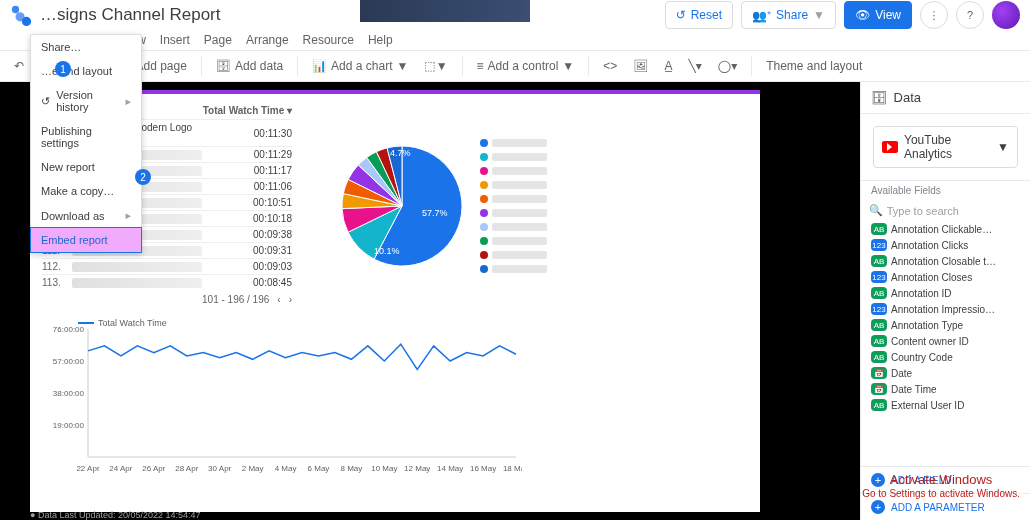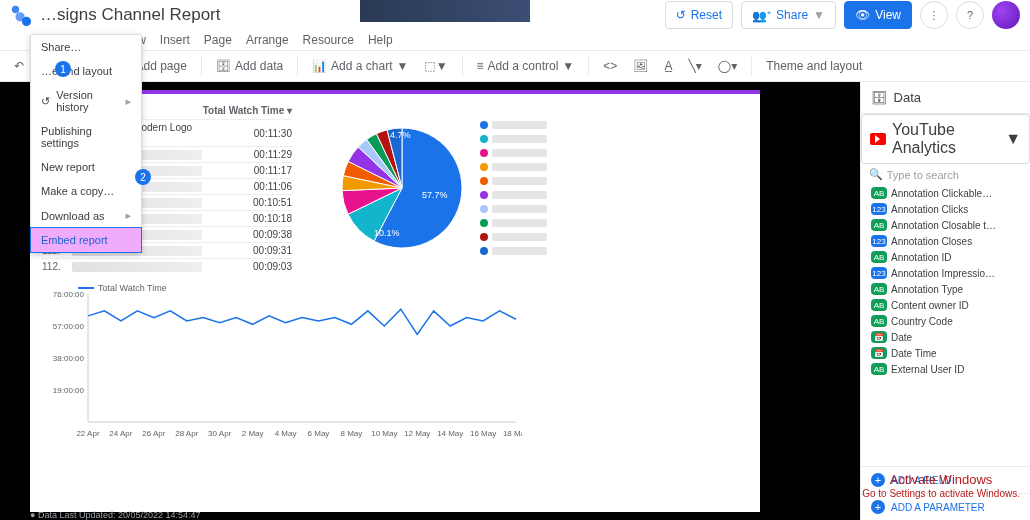--- a/index.html
+++ b/index.html
@@ -19,21 +19,21 @@
   .menubar .active{color:#202124}
   .toolbar{height:32px;border-top:1px solid #e8eaed;border-bottom:1px solid #e8eaed;display:flex;align-items:center;padding:0 8px;gap:4px;color:#5f6368;font-size:12px}
   .toolbar .sep{width:1px;height:20px;background:#e8eaed;margin:0 4px}
   .tool{display:flex;align-items:center;gap:4px;padding:0 6px;cursor:pointer;height:26px;border-radius:4px}
   
   .main{display:flex;height:calc(520px - 82px)}
   .canvas-wrap{flex:1;background:#000000;padding:8px 100px 8px 30px;overflow:hidden;position:relative}
   .canvas{width:100%;height:100%;background:#fff;border-top:4px solid #9334e6;padding:8px 12px 4px;position:relative;overflow:hidden}
   .datapanel{width:170px;border-left:1px solid #e8eaed;display:flex;flex-direction:column;background:#fff}
   .dp-head{display:flex;align-items:center;gap:6px;padding:8px 10px;border-bottom:1px solid #e8eaed;font-size:13px;color:#3c4043}
-  .dp-source{margin:0;display:flex;align-items:center;gap:6px;border:1px solid #dadce0;border-radius:4px;padding:6px 8px;font-size:16px}
+  .dp-source{margin:12px;display:flex;align-items:center;gap:6px;border:1px solid #dadce0;border-radius:4px;padding:6px 8px;font-size:12px}
   .dp-source .yt{width:16px;height:12px;background:#f00;border-radius:2px;position:relative}
   .dp-source .yt::after{content:"";position:absolute;left:5px;top:2px;border-left:5px solid #fff;border-top:4px solid transparent;border-bottom:4px solid transparent}
   .dp-drop{margin:4px 8px 8px;text-align:center;color:#80868b;font-size:10px}
   .dp-drop svg{width:22px;height:22px;margin-bottom:4px}
   .dp-fieldshead{padding:4px 10px;font-size:10px;color:#80868b;border-top:1px solid #e8eaed}
   .dp-search{margin:4px 8px;display:flex;align-items:center;gap:4px;color:#9aa0a6;font-size:11px}
   .dp-fields{flex:1;overflow:hidden;font-size:10px}
   .field{display:flex;align-items:center;gap:4px;padding:2px 10px;color:#3c4043;cursor:grab}
   .chip{width:16px;height:12px;border-radius:4px;font-size:8px;color:#fff;display:flex;align-items:center;justify-content:center}
   .chip.dim{background:#0f9d58}
@@ -236,21 +236,31 @@
               <div class="trow">
                 <span class="c1">111.</span>
                 <span class="c2"></span>
                 <span class="c3">00:09:31</span>
               </div>
               <div class="trow">
                 <span class="c1">112.</span>
                 <span class="c2"></span>
                 <span class="c3">00:09:03</span>
               </div>
+              <div class="trow">
+                <span class="c1">113.</span>
+                <span class="c2"></span>
+                <span class="c3">00:08:45</span>
+              </div>
             </div>
+          <div class="pager">
+            <span>101 - 196 / 196</span>
+            <span>‹</span>
+            <span>›</span>
+          </div>
         </div>
 
         <div class="pie-wrap">
           <svg id="pie" width="140" height="140" viewBox="-70 -70 140 140">
               <path d="M0 0 L3.67394039744206e-15 -60 A60 60 0 1 1 -27.909064684647525 53.113878679947305 Z" fill="#1a73e8" stroke="#fff" stroke-width="1"></path>
               <path d="M0 0 L-27.909064684647525 53.113878679947305 A60 60 0 0 1 -53.96431509398228 26.226945999055946 Z" fill="#12b5cb" stroke="#fff" stroke-width="1"></path>
               <path d="M0 0 L-53.96431509398228 26.226945999055946 A60 60 0 0 1 -59.94197608068748 2.638087099071871 Z" fill="#e8138c" stroke="#fff" stroke-width="1"></path>
               <path d="M0 0 L-59.94197608068748 2.638087099071871 A60 60 0 0 1 -58.714854259528316 -12.351756526192922 Z" fill="#f29900" stroke="#fff" stroke-width="1"></path>
               <path d="M0 0 L-58.714854259528316 -12.351756526192922 A60 60 0 0 1 -53.798462207114135 -26.565493862334126 Z" fill="#f25c00" stroke="#fff" stroke-width="1"></path>
               <path d="M0 0 L-53.798462207114135 -26.565493862334126 A60 60 0 0 1 -43.738117645284674 -41.07282635572135 Z" fill="#9334e6" stroke="#fff" stroke-width="1"></path>
@@ -340,20 +350,21 @@
   <div class="datapanel">
     <div class="dp-head">
         <span>🗄</span>
         <span>Data</span>
       </div>
     <div class="dp-source">
       <span class="yt"></span>
       <span style="flex:1">YouTube Analytics</span>
       <span>▼</span>
     </div>
+    <div class="dp-fieldshead">Available Fields</div>
     <div class="dp-search">
       <span>🔍</span>
       <span>Type to search</span>
     </div>
     <div class="dp-fields" id="fields">
         <div class="field">
           <span class="chip dim">AB</span>
           <span>Annotation Clickable…</span>
         </div>
         <div class="field">

